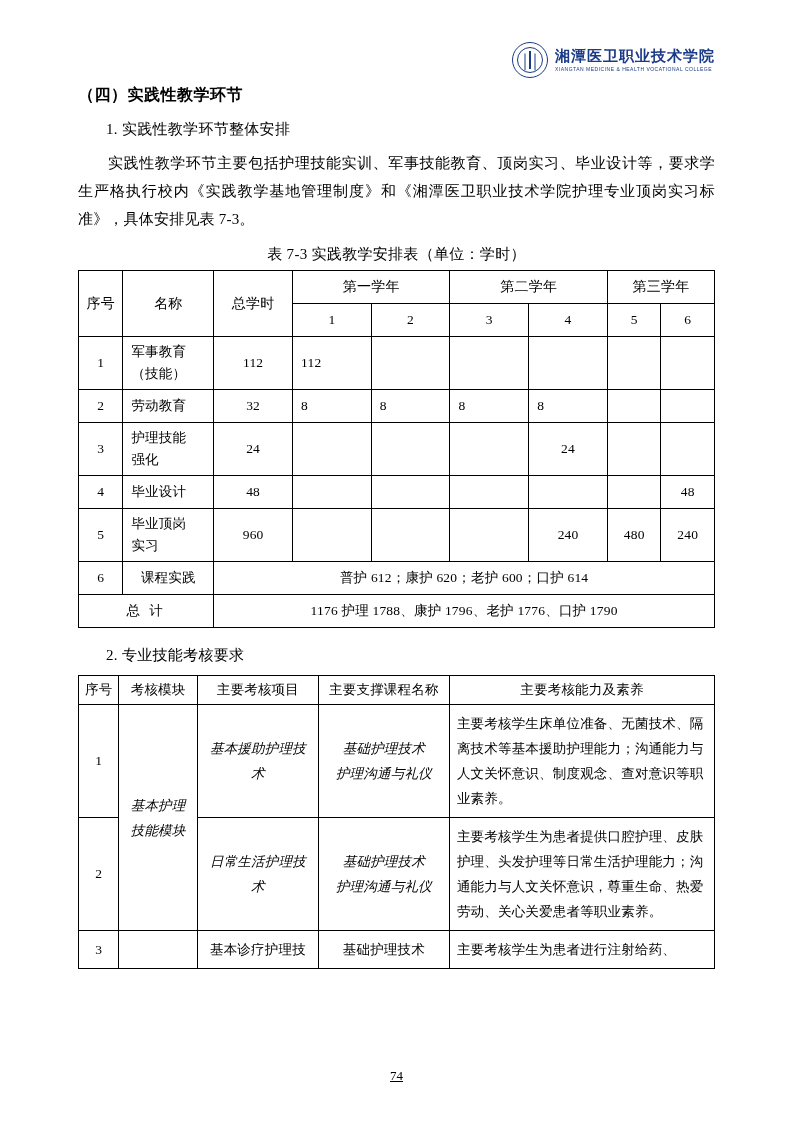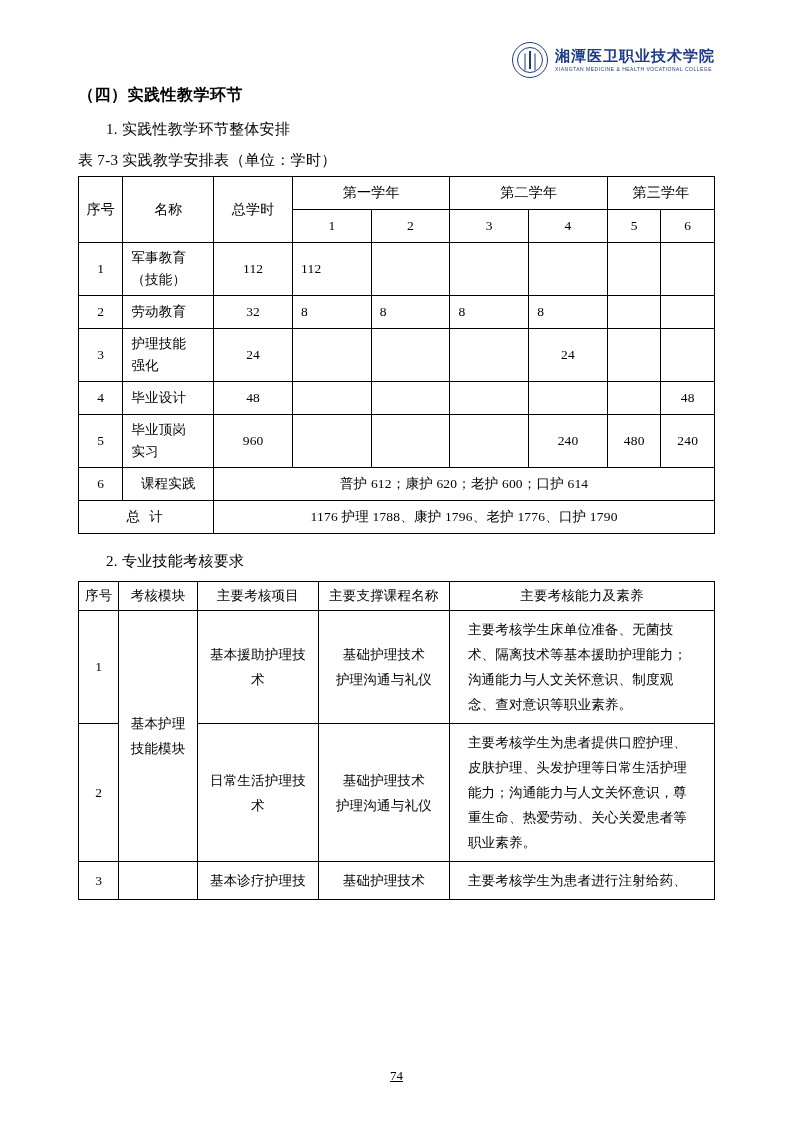--- a/index.html
+++ b/index.html
@@ -102,21 +102,21 @@
   .para {
     font-size: 15px;
     line-height: 28px;
     margin: 0 0 4px 0;
     text-indent: 30px;
     letter-spacing: 0.2px;
     text-align: justify;
   }
   .table-caption {
     font-size: 15px;
-    text-align: left;
+    text-align: center;
     margin: 12px 0 6px 0;
     letter-spacing: 0.3px;
   }
 
   
   table {
     border-collapse: collapse;
     width: 100%;
     table-layout: fixed;
   }
@@ -150,26 +150,27 @@
   }
 
   #skill-table td {
     vertical-align: middle;
   }
   #skill-table .hdr {
     font-size: 13.5px;
   }
   #skill-table .desc {
     text-align: left;
-    padding: 6px 18px;
+    padding: 6px 7px;
     line-height: 25px;
     font-size: 13.5px;
   }
   #skill-table .mid {
     line-height: 25px;
+    font-style: italic;
   }
 
   .gap-1 { height: 18px; }
 
   .page-number {
     position: absolute;
     bottom: 38px;
     left: 0;
     width: 100%;
     text-align: center;
@@ -190,20 +191,21 @@
       <span class="logo-en">XIANGTAN MEDICINE &amp; HEALTH VOCATIONAL COLLEGE</span>
     </div>
   </div>
 
   <div class="content">
 
     <h2 class="h-section">（四）实践性教学环节</h2>
 
     <p class="h-sub">1. 实践性教学环节整体安排</p>
 
+    <p class="para">实践性教学环节主要包括护理技能实训、军事技能教育、顶岗实习、毕业设计等，要求学生严格执行校内《实践教学基地管理制度》和《湘潭医卫职业技术学院护理专业顶岗实习标准》，具体安排见表 7-3。</p>
 
     <div class="table-caption">表 7-3   实践教学安排表（单位：学时）</div>
 
     <table id="practice-table">
       <colgroup>
         <col style="width:44px">
         <col style="width:90px">
         <col style="width:78px">
         <col style="width:78px">
         <col style="width:78px">

